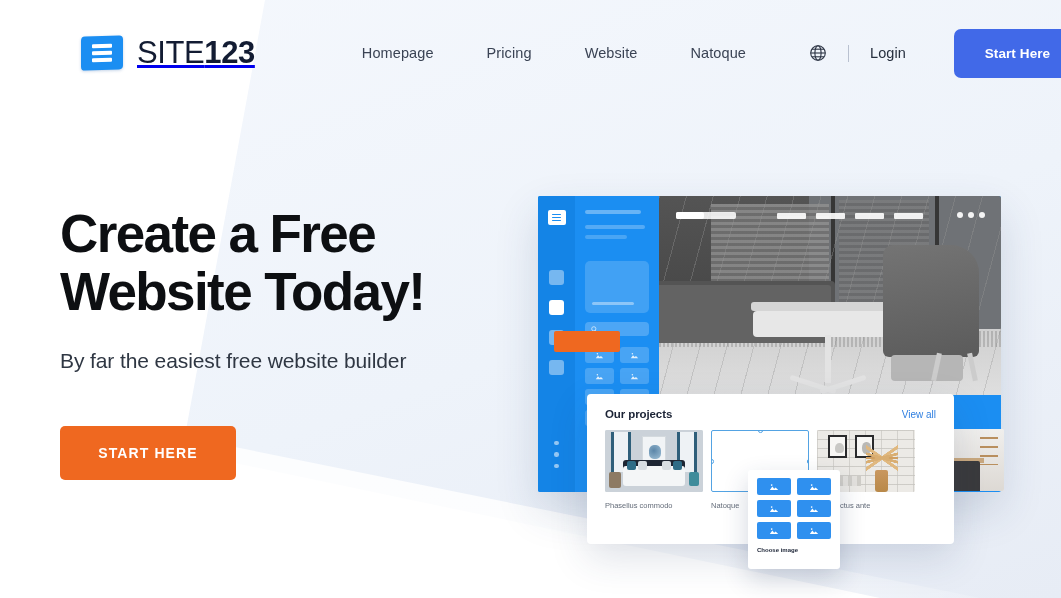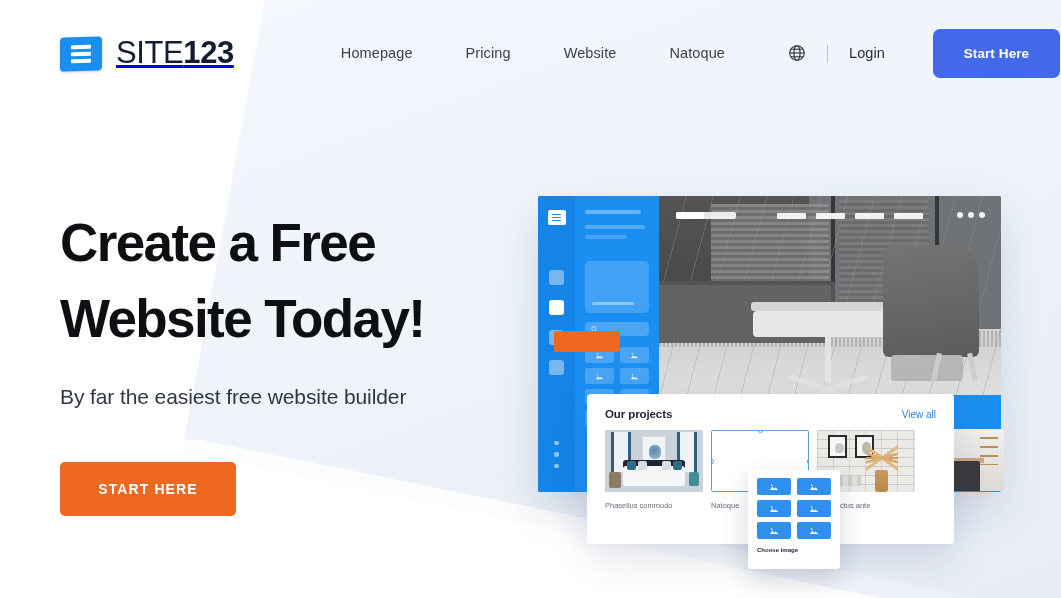--- a/index.html
+++ b/index.html
@@ -26,21 +26,21 @@
     background:linear-gradient(110deg,#ffffff 0%, #ffffff 60%, rgba(255,255,255,0) 100%);
     clip-path:polygon(0 430px, 200px 440px, 980px 598px, 0 598px);
     opacity:.85;
   }
 
   
   #header {
     position:absolute; top:0; left:0; width:1061px; height:106px;
     display:flex; align-items:center; z-index:30;
   }
-  .logo-wrap { display:flex; align-items:flex-end; margin-left:60px; }
+  .logo-wrap { display:flex; align-items:center; margin-left:81px; }
   .logo-mark {
     width:42px; height:34px; background:#1b8ef2; border-radius:4px;
     display:flex; flex-direction:column; justify-content:center; align-items:center;
     gap:3.5px; box-shadow:0 1px 3px rgba(20,80,160,.25);
     transform:skewY(-2deg);
   }
   .logo-mark i { display:block; width:20px; height:3.6px; background:#fff; border-radius:1px; }
   .logo-text {
     margin-left:14px; font-size:31px; letter-spacing:-.4px;
     color:#131c33; font-weight:400; white-space:nowrap;
@@ -62,21 +62,21 @@
     margin-left:43px; width:127px; height:49px; border-radius:7px;
     background:#4169e8; color:#fff; font-size:13.5px; font-weight:700;
     display:flex; align-items:center; justify-content:center; border:none;
     cursor:pointer; letter-spacing:.1px;
     font-family:"Liberation Sans", sans-serif;
   }
 
   
   #hero { position:absolute; left:60px; top:205px; z-index:20; }
   #headline {
-    font-size:53px; line-height:76px; font-weight:700; color:#0d0f12;
+    font-size:53px; line-height:58px; font-weight:700; color:#0d0f12;
     letter-spacing:-1.6px; white-space:pre-line;
   }
   #subhead {
     margin-top:28px; font-size:21px; color:#2f3743; font-weight:400;
     letter-spacing:-.1px;
   }
   #cta {
     margin-top:53px; width:176px; height:54px; border-radius:5px;
     background:#ef6820; color:#fff; border:none; cursor:pointer;
     font-size:14px; font-weight:700; letter-spacing:1.1px;

